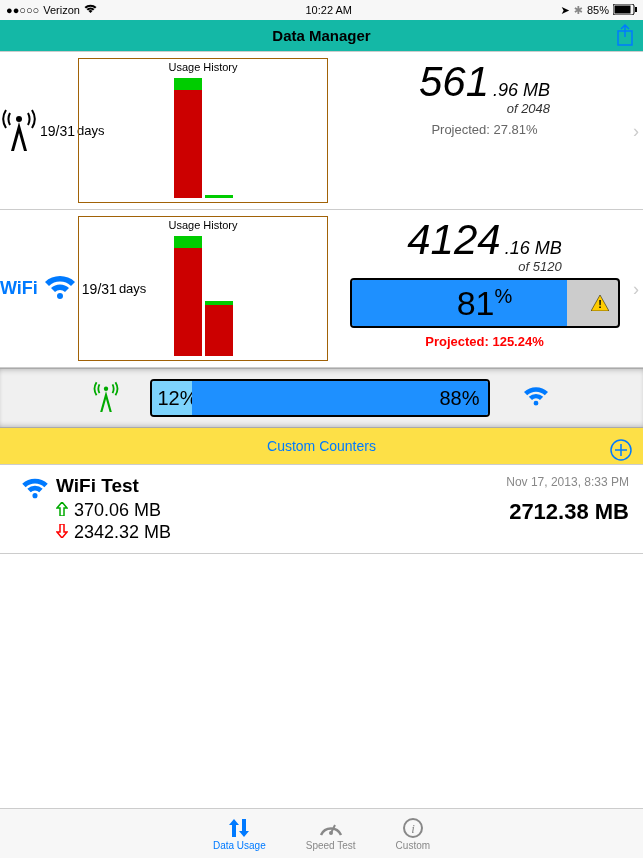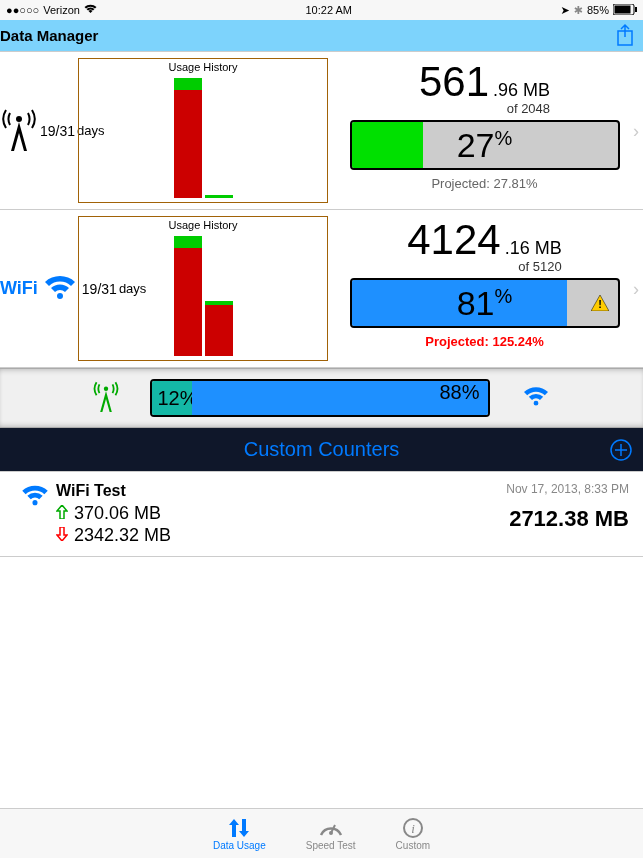--- a/index.html
+++ b/index.html
@@ -1,50 +1,50 @@
 <!DOCTYPE html>
 <html><head>
 <meta charset="utf-8">
 <style>
 * { box-sizing: border-box; margin: 0; padding: 0; }
 body { font-family: -apple-system, "Helvetica Neue", Arial, sans-serif; width: 643px; height: 858px; background: #fff; overflow: hidden; position: relative; }
 .status-bar { height: 20px; display: flex; align-items: center; justify-content: space-between; padding: 0 6px; font-size: 11px; background: #f7f7f7; }
 .status-left, .status-right { display: flex; align-items: center; gap: 4px; }
-.nav-bar { height: 32px; background: #7dd3fc; border-bottom: 1px solid #ccc; display: flex; align-items: center; justify-content: flex-start; position: relative; }
+.nav-bar { height: 32px; background: #14b8a6; border-bottom: 1px solid #ccc; display: flex; align-items: center; justify-content: center; position: relative; }
 .nav-title { font-size: 15px; font-weight: 600; }
 .share-btn { position: absolute; right: 8px; top: 3px; color: #007aff; }
 .row { display: flex; align-items: stretch; border-bottom: 1px solid #ccc; padding: 6px 0; background: #fff; position: relative; }
 .side-label { width: 78px; display: flex; flex-direction: row; align-items: center; justify-content: space-between; gap: 2px; }
 .usage-box { border: 1px solid #a16207; flex: 0 0 250px; height: 145px; position: relative; margin-right: 8px; }
 .usage-title { text-align: center; font-size: 11px; padding-top: 2px; }
 .bar-area { position: absolute; bottom: 4px; left: 10px; right: 10px; height: 120px; display: flex; align-items: flex-end; gap: 3px; justify-content: center; }
 .bar { width: 28px; background: #c00; position: relative; }
 .bar-green { position: absolute; top: 0; left: 0; right: 0; background: #0c0; }
 .right-stats { flex: 1; padding: 0 18px 0 8px; display: flex; flex-direction: column; align-items: center; }
 .chevron { position: absolute; right: 4px; top: 50%; transform: translateY(-50%); color: #ccc; font-size: 18px; }
-.usage-num { display: flex; align-items: baseline; gap: 4px; }
+.usage-num { display: flex; align-items: baseline; gap: 4px; font-style: italic; }
 .usage-big { font-size: 42px; font-weight: 400; }
 .usage-decimal { font-size: 18px; }
 .usage-of { font-size: 13px; color: #333; margin-left: auto; }
 .pct-bar { width: 270px; height: 50px; border: 2px solid #000; border-radius: 4px; background: #ccc; position: relative; overflow: hidden; display: flex; align-items: center; margin-top: 4px;}
 .pct-fill { height: 100%; }
 .pct-text { position: absolute; width: 100%; text-align: center; font-size: 34px; font-weight: 400; }
 .pct-sign { font-size: 20px; vertical-align: super; }
 .warn { position: absolute; right: 3px; top: 3px; bottom: 3px; width: 30px; background: #ccc; display: flex; align-items: center; justify-content: center; }
 .projected { font-size: 13px; color: #666; margin-top: 6px; }
 .projected.red { color: #f00; font-weight: 600; }
 .split-row { background: #f0f0f0; border-top: 1px solid #aaa; border-bottom: 1px solid #aaa; box-shadow: inset 0 4px 6px -4px rgba(0,0,0,.3), inset 0 -4px 6px -4px rgba(0,0,0,.3); height: 60px; display: flex; align-items: center; justify-content: center; gap: 30px; }
 .split-bar { width: 340px; height: 38px; border: 2px solid #000; border-radius: 4px; overflow: hidden; display: flex; position: relative; }
-.split-green { background: #14b8a6; height: 100%; display: flex; align-items: center; padding-left: 6px; font-size: 20px; }
-.split-blue { background: #1e90ff; height: 100%; flex: 1; display: flex; justify-content: flex-end; padding-right: 8px; font-size: 20px; }
-.section-title { color: #007aff; font-size: 20px; text-align: center; padding: 10px 0; border-bottom: 1px solid #ccc; position: relative; background: #0f172a; }
+.split-green { background: #7dd3fc; height: 100%; display: flex; align-items: center; padding-left: 6px; font-size: 20px; }
+.split-blue { background: #1e90ff; height: 100%; flex: 1; display: flex; align-items: center; justify-content: flex-end; padding-right: 8px; font-size: 20px; }
+.section-title { color: #007aff; font-size: 14px; text-align: center; padding: 10px 0; border-bottom: 1px solid #ccc; position: relative; background: #fde047; }
 .add-btn { position: absolute; right: 10px; top: 10px; color: #007aff; }
 .counter-row { display: flex; padding: 10px 14px; border-bottom: 1px solid #ccc; }
 .counter-left { flex: 1; }
-.counter-name { font-weight: 600; font-size: 16px; margin-bottom: 3px; margin-left: 42px; }
+.counter-name { font-weight: 600; font-size: 19px; margin-bottom: 3px; margin-left: 42px; }
 .arrow-line { display: flex; align-items: center; gap: 6px; font-size: 18px; margin-left: 42px; margin-top: 1px; }
 .counter-right { text-align: right; }
 .counter-date { font-size: 12px; color: #888; }
 .counter-total { font-size: 22px; font-weight: 600; margin-top: 10px; }
 .tab-bar { position: absolute; bottom: 0; left: 0; right: 0; height: 50px; background: #f7f7f7; border-top: 1px solid #ccc; display: flex; justify-content: center; gap: 40px; align-items: center; }
 .tab { display: flex; flex-direction: column; align-items: center; font-size: 10px; color: #888; gap: 1px; }
 .tab.active { color: #007aff; }
 .wifi-label { color: #007aff; font-size: 18px; font-weight: 700; }
 .days { font-size: 14px; }
 .days-label { font-size: 13px; }
@@ -110,24 +110,20 @@
     </div>
   </div>
   <div class="right-stats">
     <div class="usage-num">
       <span class="usage-big">561</span>
       <div style="display:flex;flex-direction:column;align-items:flex-end">
         <span class="usage-decimal">.96 MB</span>
         <span class="usage-of">of 2048</span>
       </div>
     </div>
-    <div class="pct-bar">
-      <div class="pct-fill" style="width:27%;background:#00e000"></div>
-      <div class="pct-text"><span>27</span><span class="pct-sign">%</span></div>
-    </div>
     <div class="projected">Projected: 27.81%</div>
   </div>
   <span class="chevron">›</span>
 </div>
 
 <div class="row">
   <div class="side-label">
     <span class="wifi-label">WiFi</span>
     <span>
       <svg width="40" height="30" viewBox="0 0 40 30">

